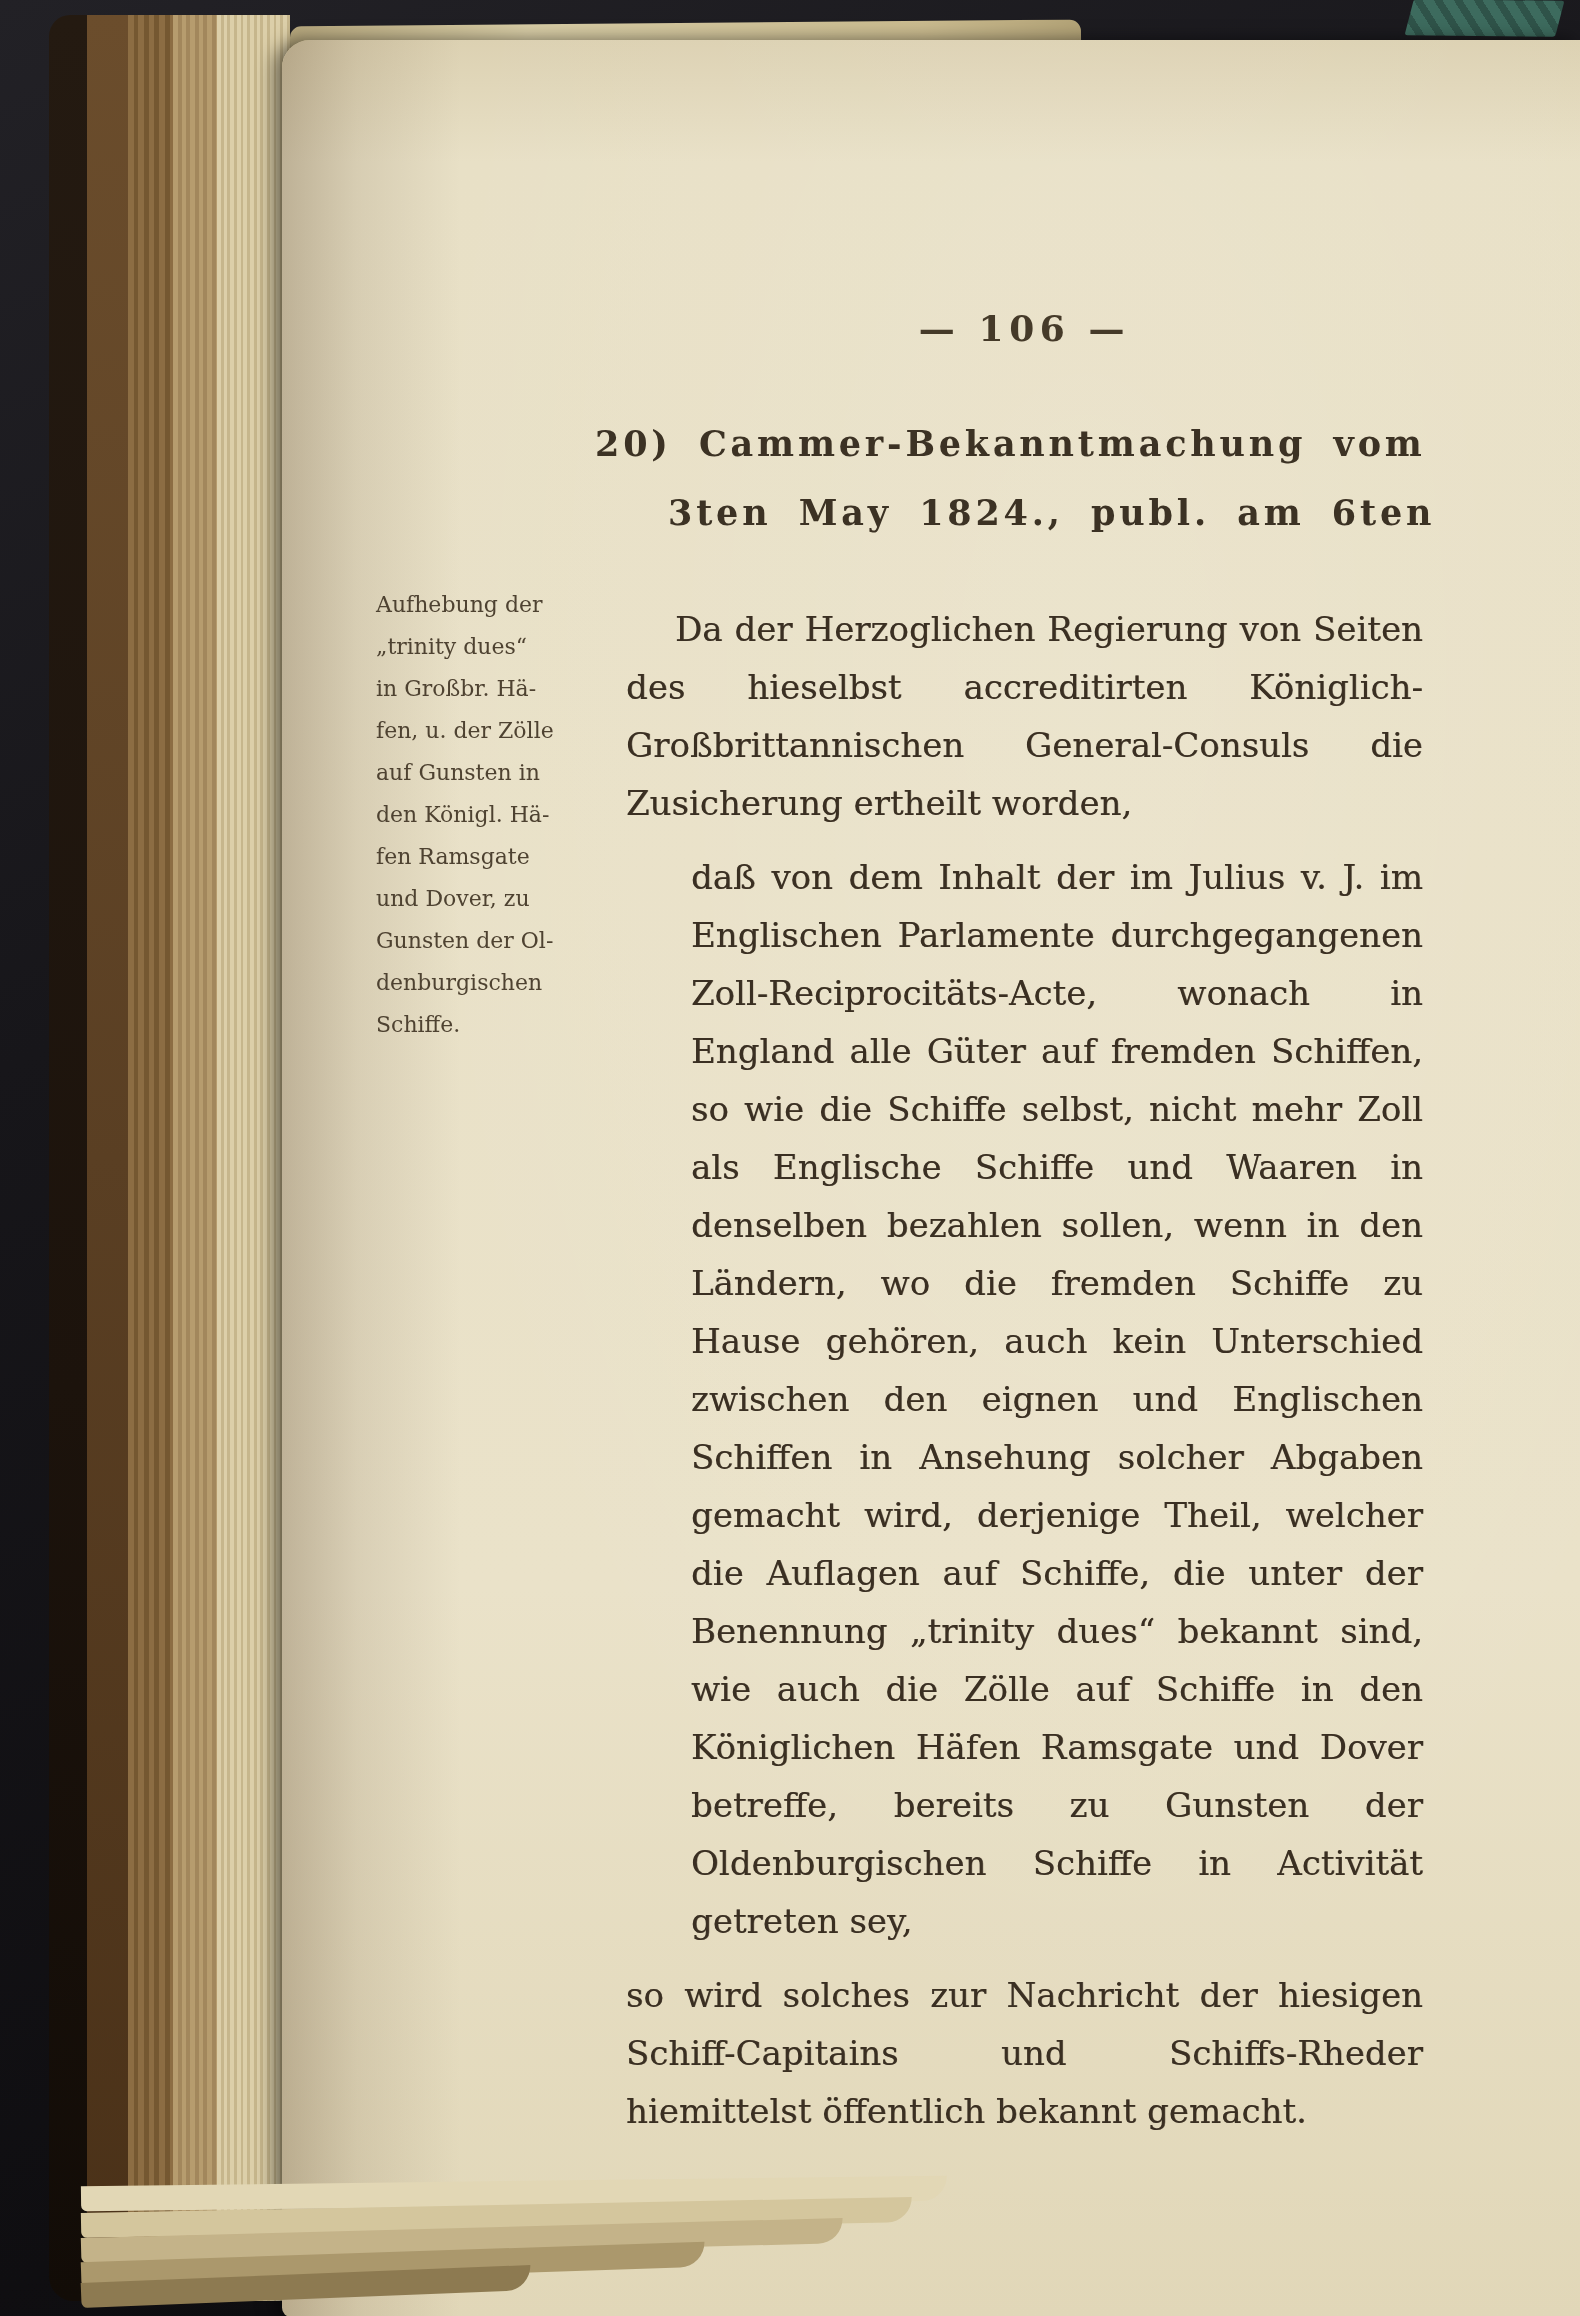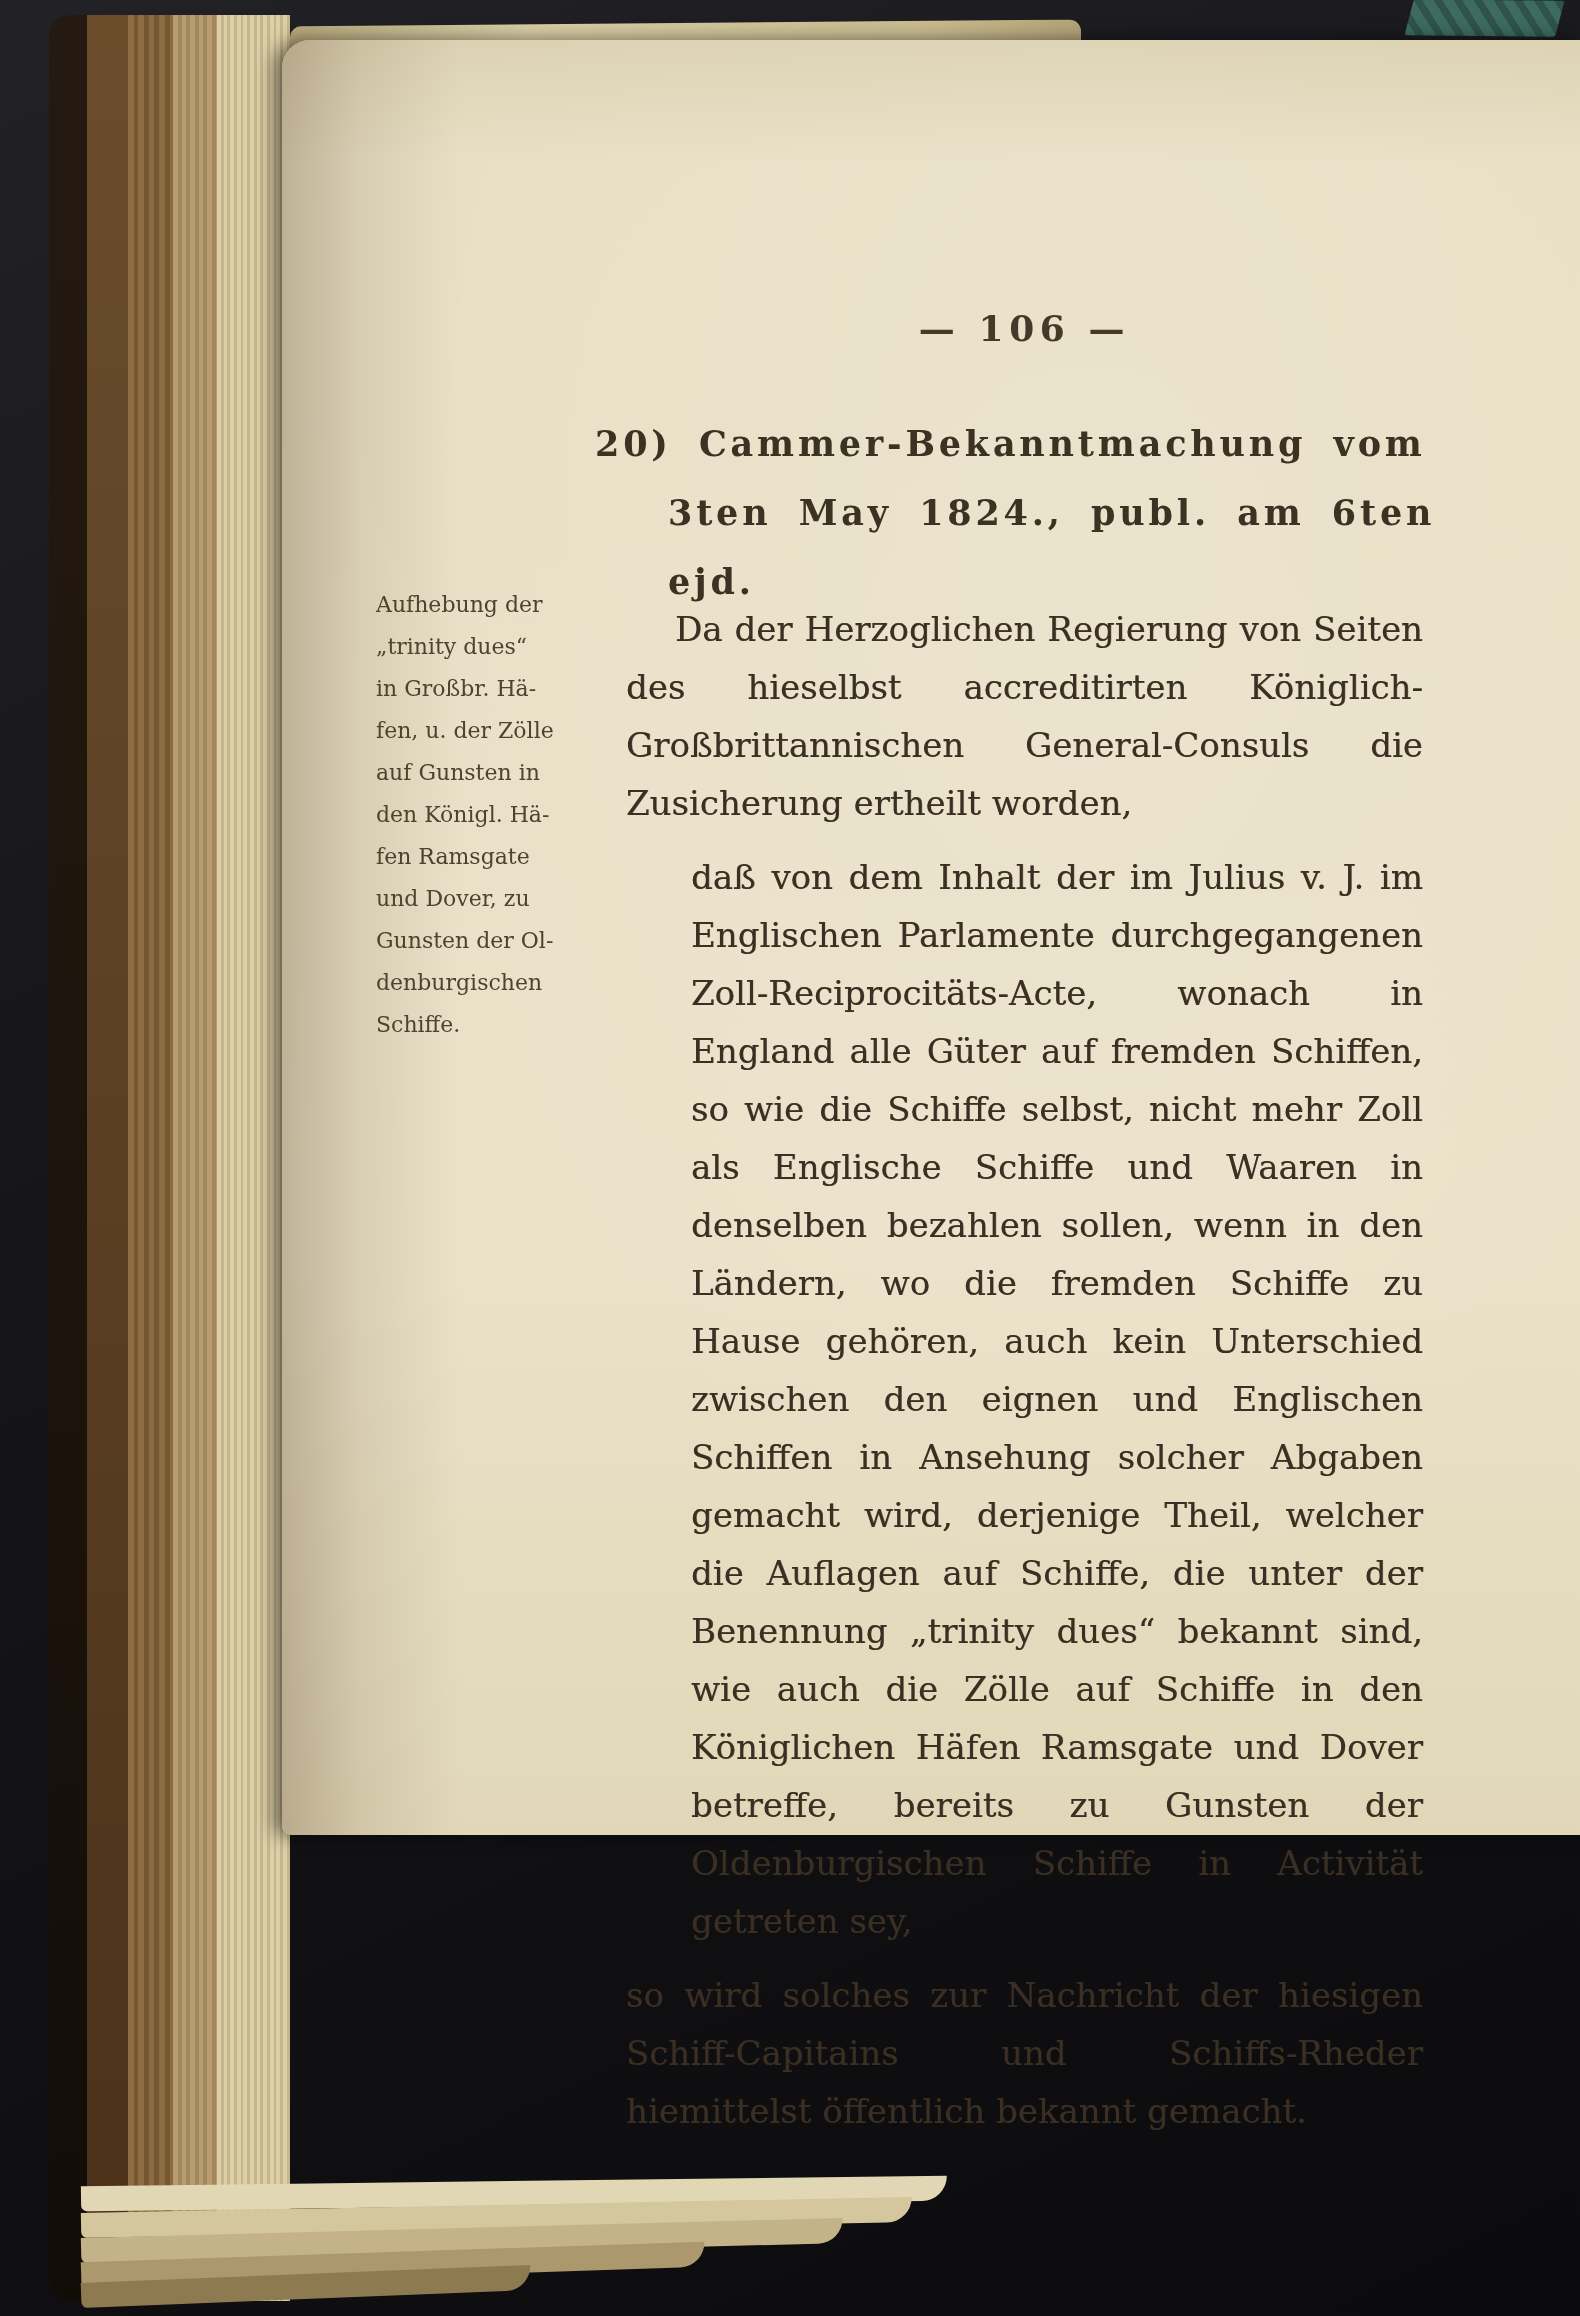--- a/index.html
+++ b/index.html
@@ -39,21 +39,21 @@
   .top-edges {
     position: absolute; left: 290px; top: 22.6px; width: 791px; height: 28px;
     background: linear-gradient(90deg, #b6a77d, #d8cda6 30%, #cabb8f 80%, #b3a377);
     transform: rotate(-0.5deg);
     border-radius: 11.3px 11.3px 0 0;
     z-index: 2;
   }
 
   
   .page {
-    position: absolute; left: 282px; top: 40px; width: 1298px; height: 1795px;
+    position: absolute; left: 282px; top: 40px; width: 1298px; height: 2277px;
     z-index: 3;
     background:
       radial-gradient(ellipse at 62% 28%, rgba(255,255,255,0.10), rgba(255,255,255,0) 62%),
       linear-gradient(180deg, #dcd1b2 0, #e8e0c6 122px, #eae2c9 68%, #e1d7b8 100%);
     border-radius: 28px 0 0 9.4px;
     box-shadow: -7.5px 0 17px rgba(0,0,0,0.5);
   }
   .gutter-shadow {
     position: absolute; left: 0; top: 0; bottom: 0; width: 179px;
     background: linear-gradient(90deg, rgba(92,68,38,0.30), rgba(92,68,38,0.12) 75px, rgba(92,68,38,0) 100%);
@@ -130,21 +130,20 @@
   <div class="top-edges"></div>
 
   <div class="page">
     <div class="gutter-shadow"></div>
 
     <div class="page-number ink">— 106 —</div>
 
     <div class="heading">
       <div class="h-line1">20) Cammer-Bekanntmachung vom</div>
       <div class="h-line2">3ten May 1824., publ. am 6ten</div>
-      <div class="h-line3">ejd.</div>
     </div>
 
     <div class="content-row">
 
       <div class="margin-note">
         <div>Aufhebung der</div>
         <div>„trinity dues“</div>
         <div>in Großbr. Hä-</div>
         <div>fen, u. der Zölle</div>
         <div>auf Gunsten in</div>

